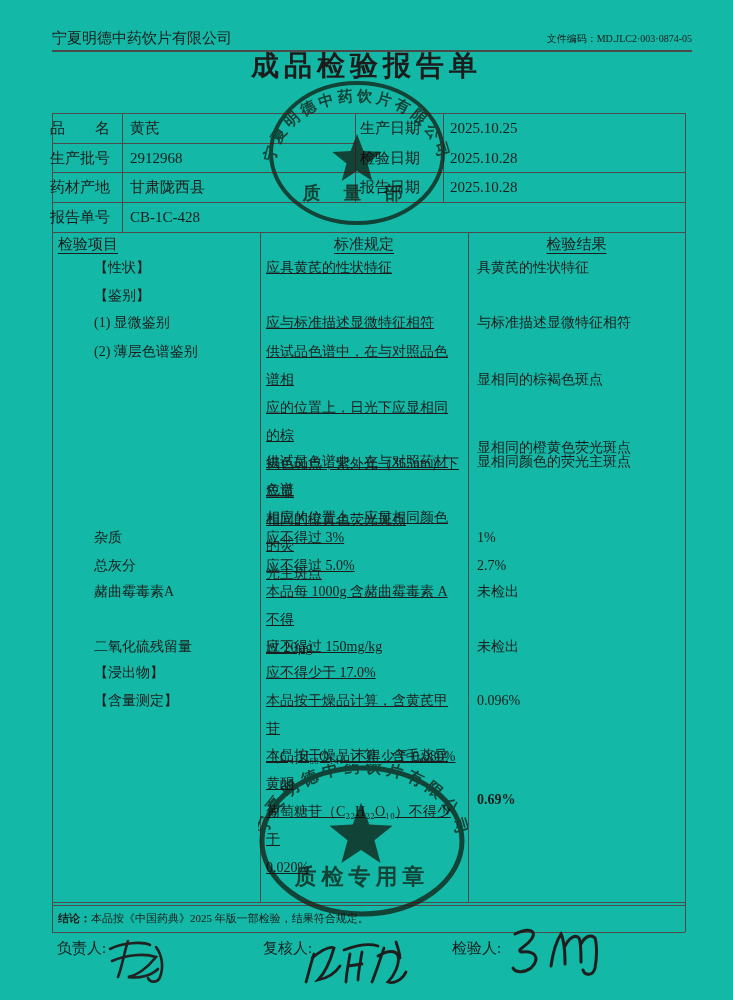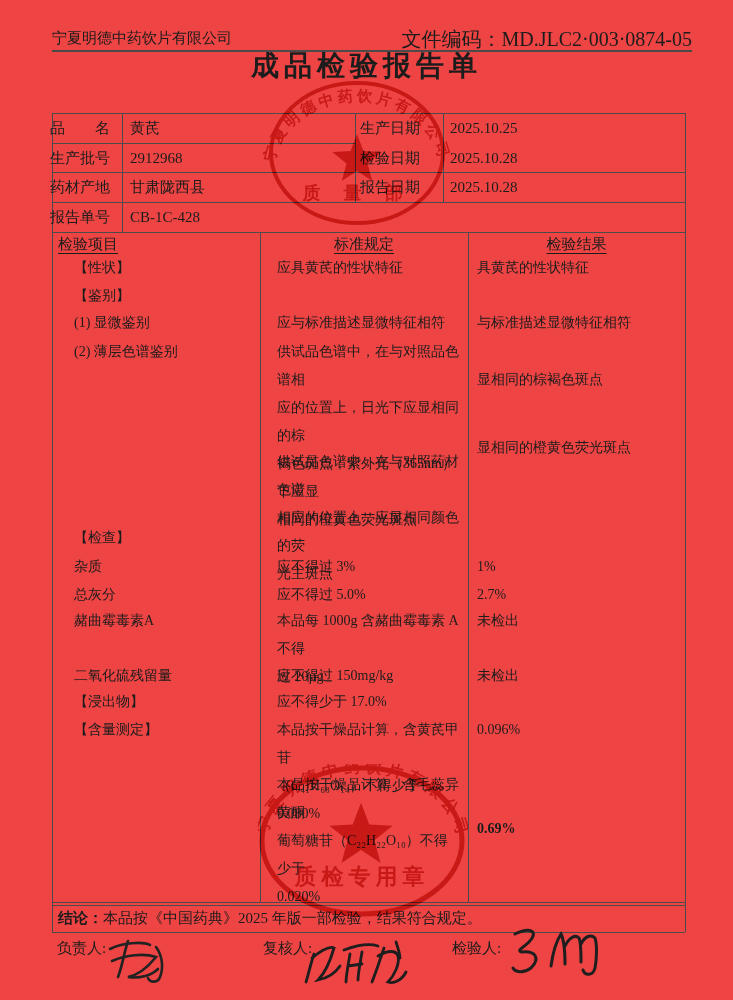--- a/index.html
+++ b/index.html
@@ -1,45 +1,45 @@
 <!DOCTYPE html>
 <html><head>
 <meta charset="utf-8">
 <style>
   html,body{margin:0;padding:0;}
   .page{
     position:relative;width:733px;height:1000px;
-    background:#ef4444;color:#1c1c1c;overflow:hidden;
+    background:#14b8a6;color:#1c1c1c;overflow:hidden;
     font-family:"Liberation Serif","DejaVu Serif",serif;
   }
   .hline,.vline{position:absolute;background:#4b4b4b;}
   .hline{height:1px;}
   .vline{width:1px;}
   .txt{position:absolute;line-height:20px;font-size:15px;white-space:nowrap;}
   .hdr-company{left:52px;top:28px;font-size:15px;}
-  .hdr-code{right:41px;top:29px;font-size:20px;text-align:right;}
+  .hdr-code{right:41px;top:29px;font-size:10px;text-align:right;}
   .title{left:0;right:0;top:56px;text-align:center;font-size:28px;font-weight:bold;
          letter-spacing:5px;font-family:"Liberation Sans","DejaVu Sans",sans-serif;white-space:normal;}
   
   .i-label{left:50px;}
   .i-value{left:130px;text-align:right;}
   .i-label2{left:360px;}
   .i-value2{left:450px;}
   
   .col-head{top:234px;font-size:15px;text-decoration:underline;text-underline-offset:4px;}
   .rows{position:absolute;left:52px;top:254px;width:633px;font-size:14px;}
   .row{display:grid;grid-template-columns:208px 208px 217px;}
   .cell{line-height:28px;}
-  .c1{padding-left:22px;}
-  .c2{padding-left:17px;padding-right:8px;white-space:pre-line;}
+  .c1{padding-left:22px;margin-left:20px;}
+  .c2{padding-left:6px;padding-right:8px;white-space:pre-line;text-decoration:underline;}
   .c3{padding-left:9px;white-space:pre-line;}
   .res2{margin-top:12px;line-height:28px;}
   .res-late{margin-top:16px;line-height:28px;font-weight:bold;}
   
-  .conclusion{left:58px;top:908px;font-size:15px;}
+  .conclusion{left:58px;top:908px;font-size:11px;}
   .conclusion b{font-weight:bold;}
   .sig-label{top:938px;font-size:15px;}
   .sigsvg{position:absolute;pointer-events:none;}
   
   .stamp{position:absolute;mix-blend-mode:multiply;opacity:.86;pointer-events:none;}
 </style>
 </head>
 <body>
 
 <div class="page">
@@ -111,25 +111,21 @@
       <div class="cell c3">
         <div>显相同的棕褐色斑点</div>
         <div class="res2">显相同的橙黄色荧光斑点</div>
       </div>
     </div>
     <div class="row" style="height:76px">
       <div class="cell c1"></div>
       <div class="cell c2">供试品色谱中，在与对照药材色谱
 相应的位置上，应显相同颜色的荧
 光主斑点</div>
-    </div>
-    <div class="row" style="height:29px">
-      <div class="cell c1">【检查】</div>
-      <div class="cell c2"></div>
-      <div class="cell c3"></div>
+      <div class="cell c3">显相同颜色的荧光主斑点</div>
     </div>
     <div class="row" style="height:28px">
       <div class="cell c1">杂质</div>
       <div class="cell c2">应不得过 3%</div>
       <div class="cell c3">1%</div>
     </div>
     <div class="row" style="height:26px">
       <div class="cell c1">总灰分</div>
       <div class="cell c2">应不得过 5.0%</div>
       <div class="cell c3">2.7%</div>

